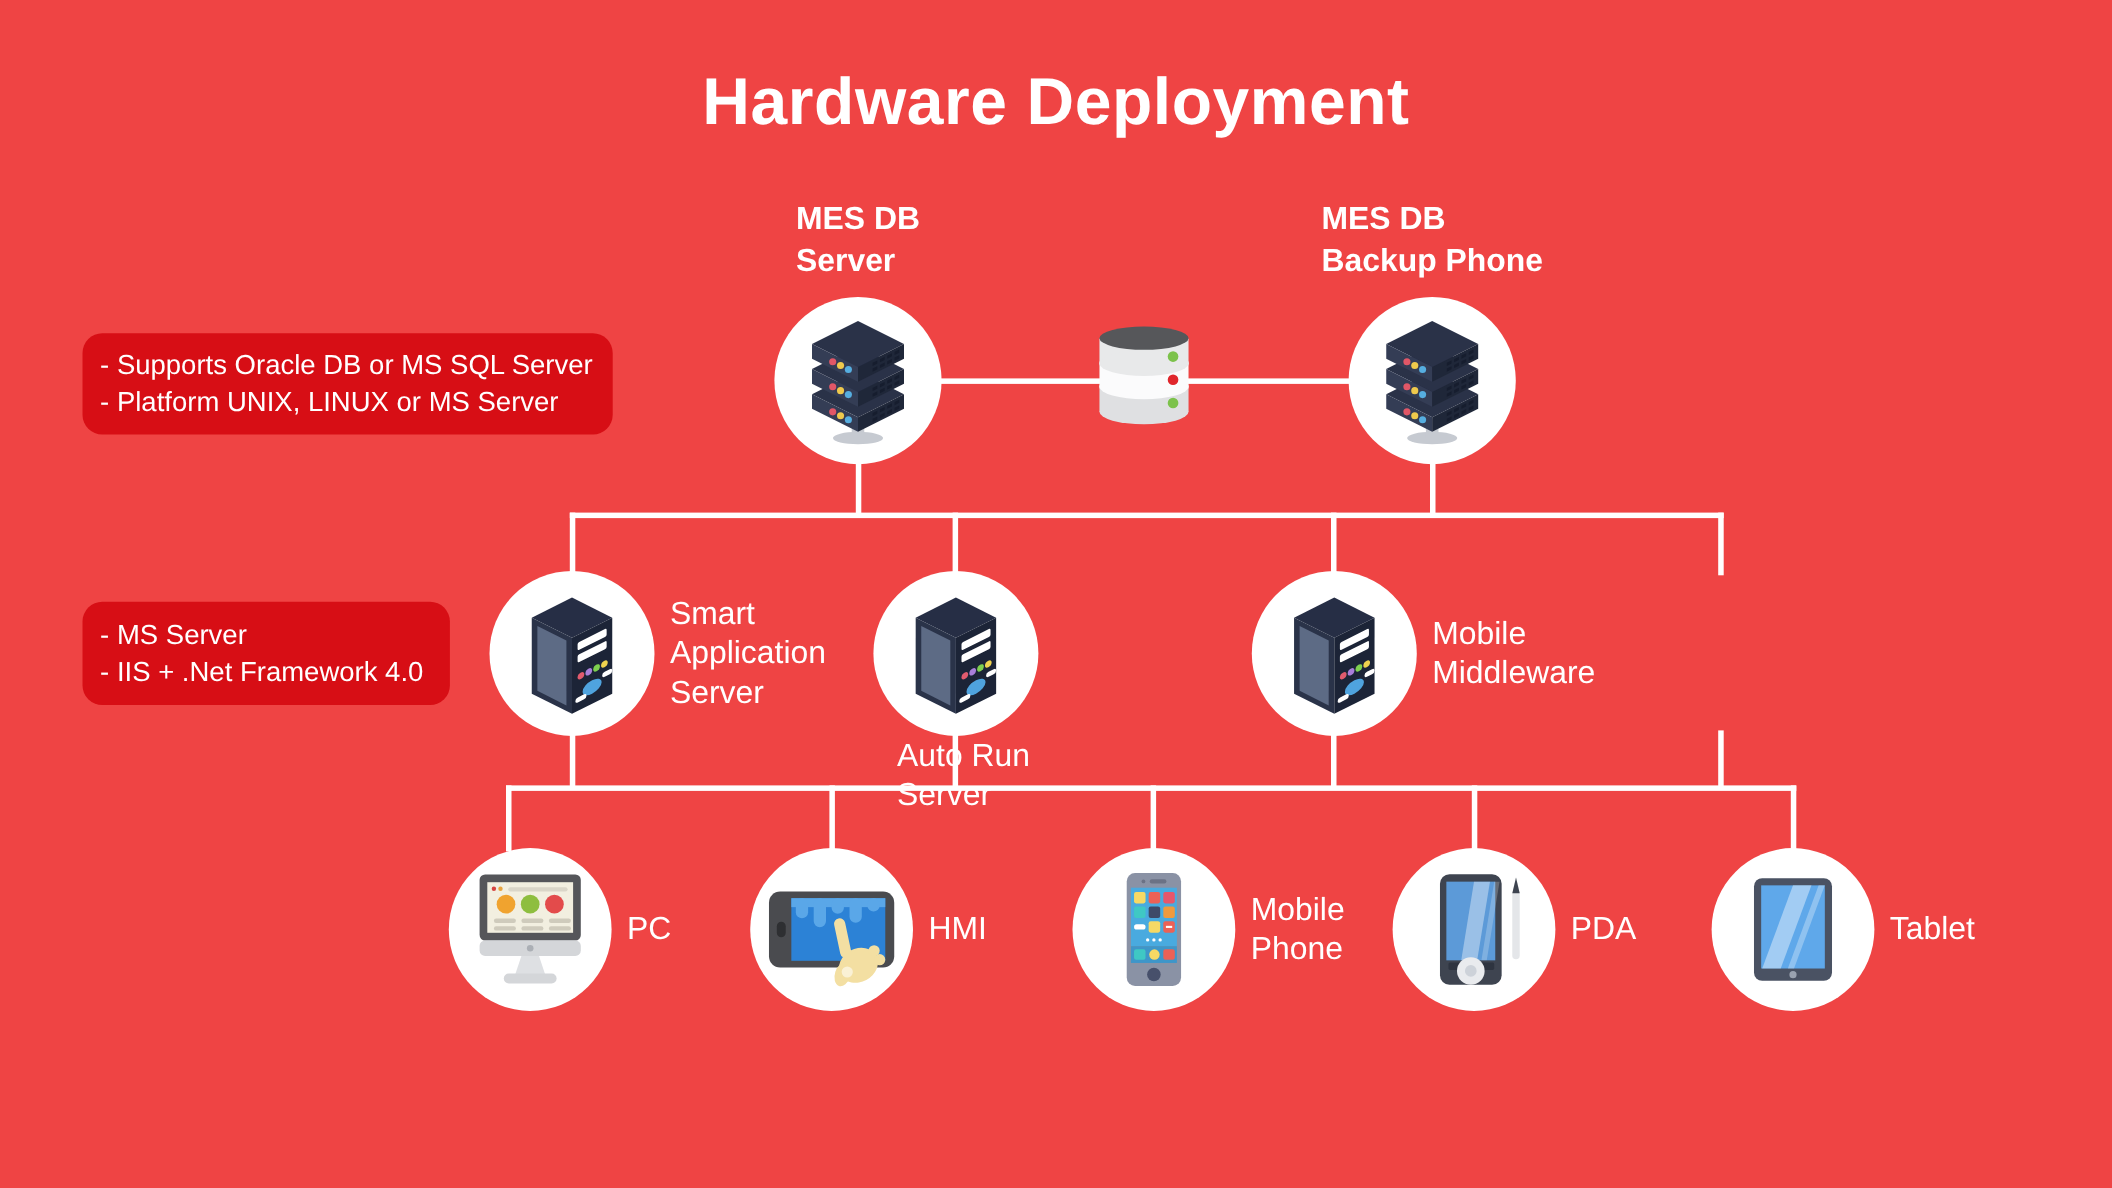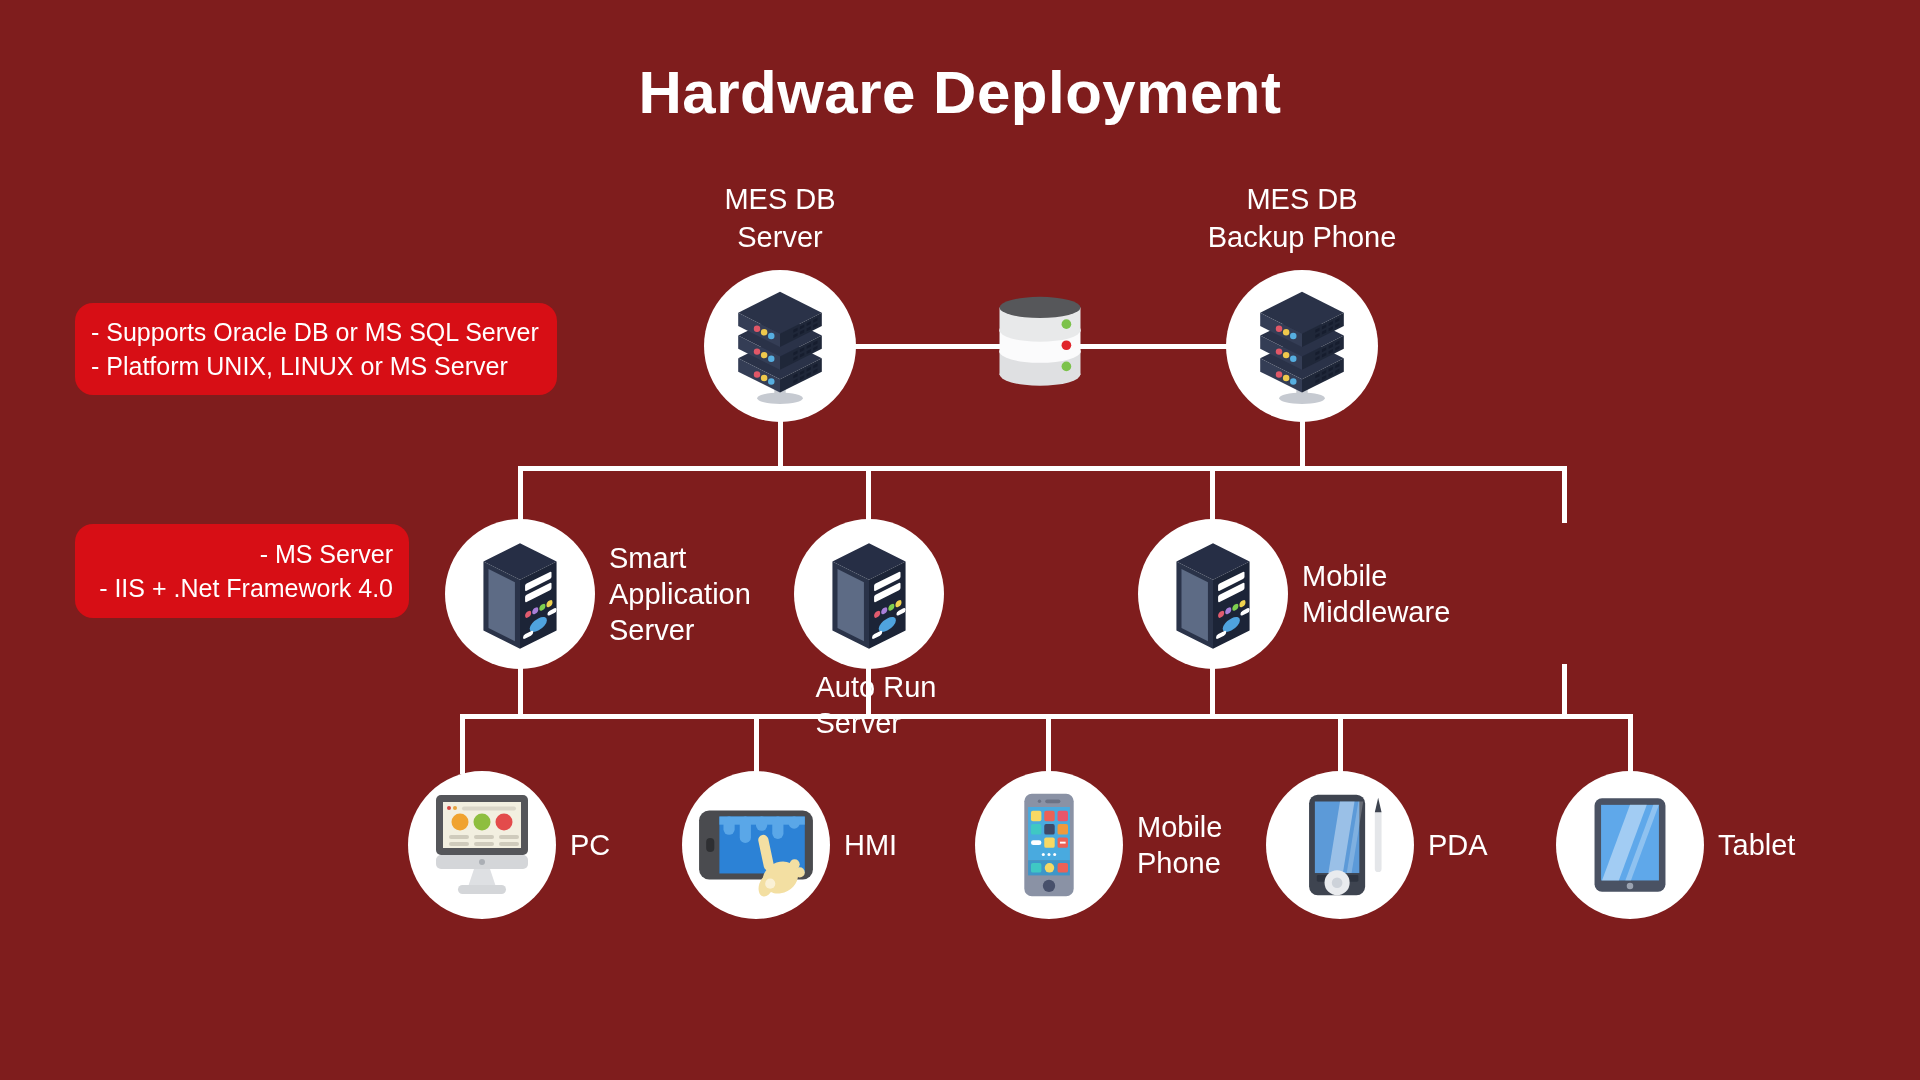--- a/index.html
+++ b/index.html
@@ -1,31 +1,31 @@
 <!DOCTYPE html>
 <html><head>
 <meta charset="utf-8">
 <style>
   html,body{margin:0;padding:0;background:#487152;}
-  .stage{position:relative;width:1920px;height:1080px;background:#7f1d1d;overflow:hidden;
+  .stage{position:relative;width:1920px;height:1080px;background:#ef4444;overflow:hidden;
          font-family:"Liberation Sans", sans-serif;}
   .title{position:absolute;top:58px;left:0;width:100%;text-align:center;color:#fff;
          font-size:60px;font-weight:700;z-index:2;letter-spacing:0.5px;}
   .line{position:absolute;background:#ffffff;z-index:1;}
   .circle{background:#ffffff;border-radius:50%;display:flex;align-items:center;justify-content:center;flex:none;}
   .c152{width:152px;height:152px;}
   .c150{width:150px;height:150px;}
   .c148{width:148px;height:148px;}
   .node{position:absolute;display:flex;align-items:center;z-index:2;}
   .mid{top:519px;}
   .bot{top:771px;}
   .nlabel{color:#fff;font-size:29px;line-height:36px;margin-left:14px;white-space:nowrap;}
   .nlabel span{display:block;}
   .node-top{position:absolute;top:180px;width:300px;display:flex;flex-direction:column;align-items:center;z-index:2;}
-  .tlabel{color:#fff;font-size:29px;line-height:38px;text-align:center;margin-bottom:14px;white-space:nowrap;}
+  .tlabel{color:#fff;font-size:29px;line-height:38px;margin-bottom:14px;white-space:nowrap;font-weight:bold;}
   .tlabel span{display:block;}
   .callout{position:absolute;background:#D70E15;border-radius:18px;color:#fff;font-size:25px;line-height:34px;
            display:flex;flex-direction:column;justify-content:center;padding:0 16px;box-sizing:border-box;
            z-index:3;white-space:nowrap;}
   .callout span{display:block;}
   .dbwrap{position:absolute;z-index:2;}
   svg{display:block;}
   .defs{position:absolute;width:0;height:0;overflow:hidden;}
 </style>
 </head>
@@ -242,21 +242,21 @@
       <svg width="114" height="124" viewBox="0 0 120 130">
           <use href="#sym-rack"></use>
         </svg>
     </div>
   </div>
 
   <div class="callout" style="left:75px;top:303px;width:482px;height:92px;">
     <span>- Supports Oracle DB or MS SQL Server</span>
     <span>- Platform UNIX, LINUX or MS Server</span>
   </div>
-  <div class="callout" style="left:75px;top:524px;width:334px;height:94px;text-align:right;">
+  <div class="callout" style="left:75px;top:547px;width:334px;height:94px;">
     <span>- MS Server</span>
     <span>- IIS + .Net Framework 4.0</span>
   </div>
 
   <div class="node mid" style="left:445px;">
     <div class="circle c150">
       <svg width="102" height="126" viewBox="0 0 100 124">
           <use href="#sym-tower"></use>
         </svg>
     </div>

